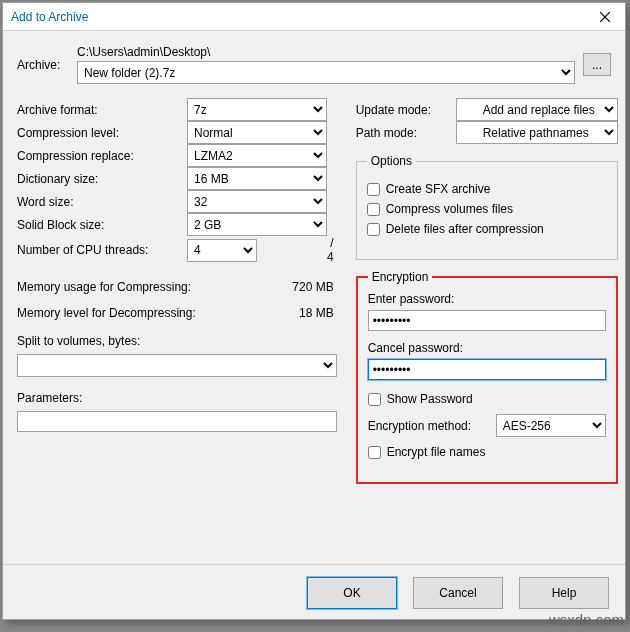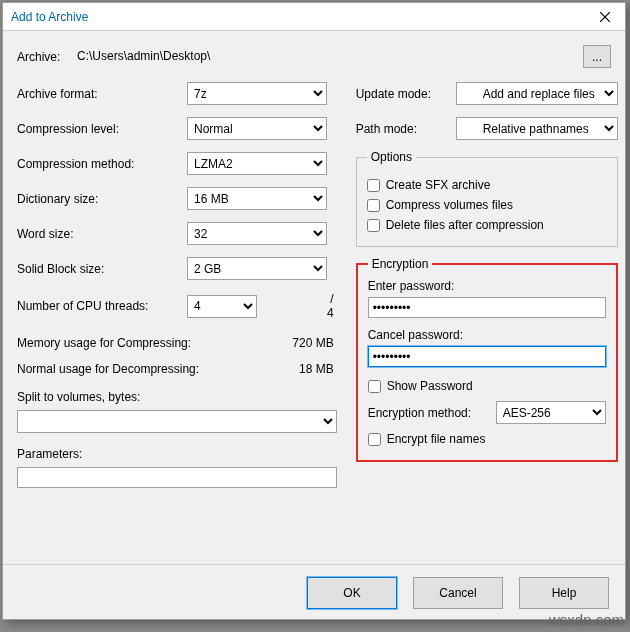--- a/index.html
+++ b/index.html
@@ -61,34 +61,34 @@
     border: 1px solid #a0a0a0;
     background: #e1e1e1;
     display: flex; align-items: center; justify-content: center;
     margin-left: 8px;
     cursor: pointer;
   }
   .cols { display: flex; gap: 18px; margin-top: 14px; }
   .col { flex: 1; }
   .col.left { flex: 0 0 320px; }
   .col.right { flex: 1; }
-  .grid-left { display: grid; grid-template-columns: 170px 140px 1fr; row-gap: 12px; align-items: center; }
+  .grid-left { display: grid; grid-template-columns: 170px 140px 1fr; align-items: center; }
   .grid-left .sel { width: 140px; }
   .grid-left .extra { text-align: right; padding-right: 4px; }
   .mem { display: grid; grid-template-columns: 1fr auto; row-gap: 12px; margin-top: 16px; }
   .mem .val { text-align: right; padding-right: 4px; }
   .section { margin-top: 14px; }
   .section-lbl { margin-bottom: 6px; display: block; }
   .full-input { width: 320px; }
-  .right-grid { display: grid; grid-template-columns: 100px 1fr; row-gap: 12px; align-items: center; }
+  .right-grid { display: grid; grid-template-columns: 100px 1fr; align-items: center; }
   .right-grid select { width: 100%; padding-left: 22px; }
   fieldset {
     border: 1px solid #c0c0c0;
     margin: 10px 0 0 0;
-    padding: 8px 10px 8px 10px;
+    padding: 8px 10px 17px 10px;
     font-size: 12px;
   }
   fieldset.highlight { border: 2px solid #e12b2b; }
   legend { padding: 0 4px; }
   .chk { display: flex; align-items: center; gap: 6px; margin: 6px 0; }
   .chk input { margin: 0; width: 13px; height: 13px; }
   .enc-input { width: 100%; }
   .enc-input.focus { border: 1px solid #0078d7; outline: 1px solid #7abaf2; }
   .enc-row { display: flex; align-items: center; gap: 8px; margin: 8px 0; }
   .enc-row .elbl { width: 120px; }
@@ -128,39 +128,42 @@
         </svg>
     </div>
   </div>
 
   <div class="content">
 
     <div class="row">
       <span class="lbl-sm">Archive:</span>
       <div style="flex:1">
         <div style="margin-bottom:2px">C:\Users\admin\Desktop\</div>
+        <select style="width:100%">
+          <option>New folder (2).7z</option>
+        </select>
       </div>
       <div class="btn-browse">
         <span>...</span>
       </div>
     </div>
 
     <div class="cols">
 
       <div class="col left">
         <div class="grid-left">
           <span>Archive format:</span>
           <select class="sel"><option>7z</option></select>
           <span></span>
 
           <span>Compression level:</span>
           <select class="sel"><option>Normal</option></select>
           <span></span>
 
-          <span>Compression method:</span>
+          <span>Compression replace:</span>
           <select class="sel"><option>LZMA2</option></select>
           <span></span>
 
           <span>Dictionary size:</span>
           <select class="sel"><option>16 MB</option></select>
           <span></span>
 
           <span>Word size:</span>
           <select class="sel"><option>32</option></select>
           <span></span>
@@ -170,21 +173,21 @@
           <span></span>
 
           <span>Number of CPU threads:</span>
           <select class="sel" style="width:70px"><option>4</option></select>
           <span class="extra">/ 4</span>
         </div>
 
         <div class="mem">
           <span>Memory usage for Compressing:</span>
           <span class="val">720 MB</span>
-          <span>Normal usage for Decompressing:</span>
+          <span>Memory level for Decompressing:</span>
           <span class="val">18 MB</span>
         </div>
 
         <div class="section">
           <span class="section-lbl">Split to volumes, bytes:</span>
           <select class="full-input" value=""><option></option></select>
         </div>
 
         <div class="section">
           <span class="section-lbl">Parameters:</span>

